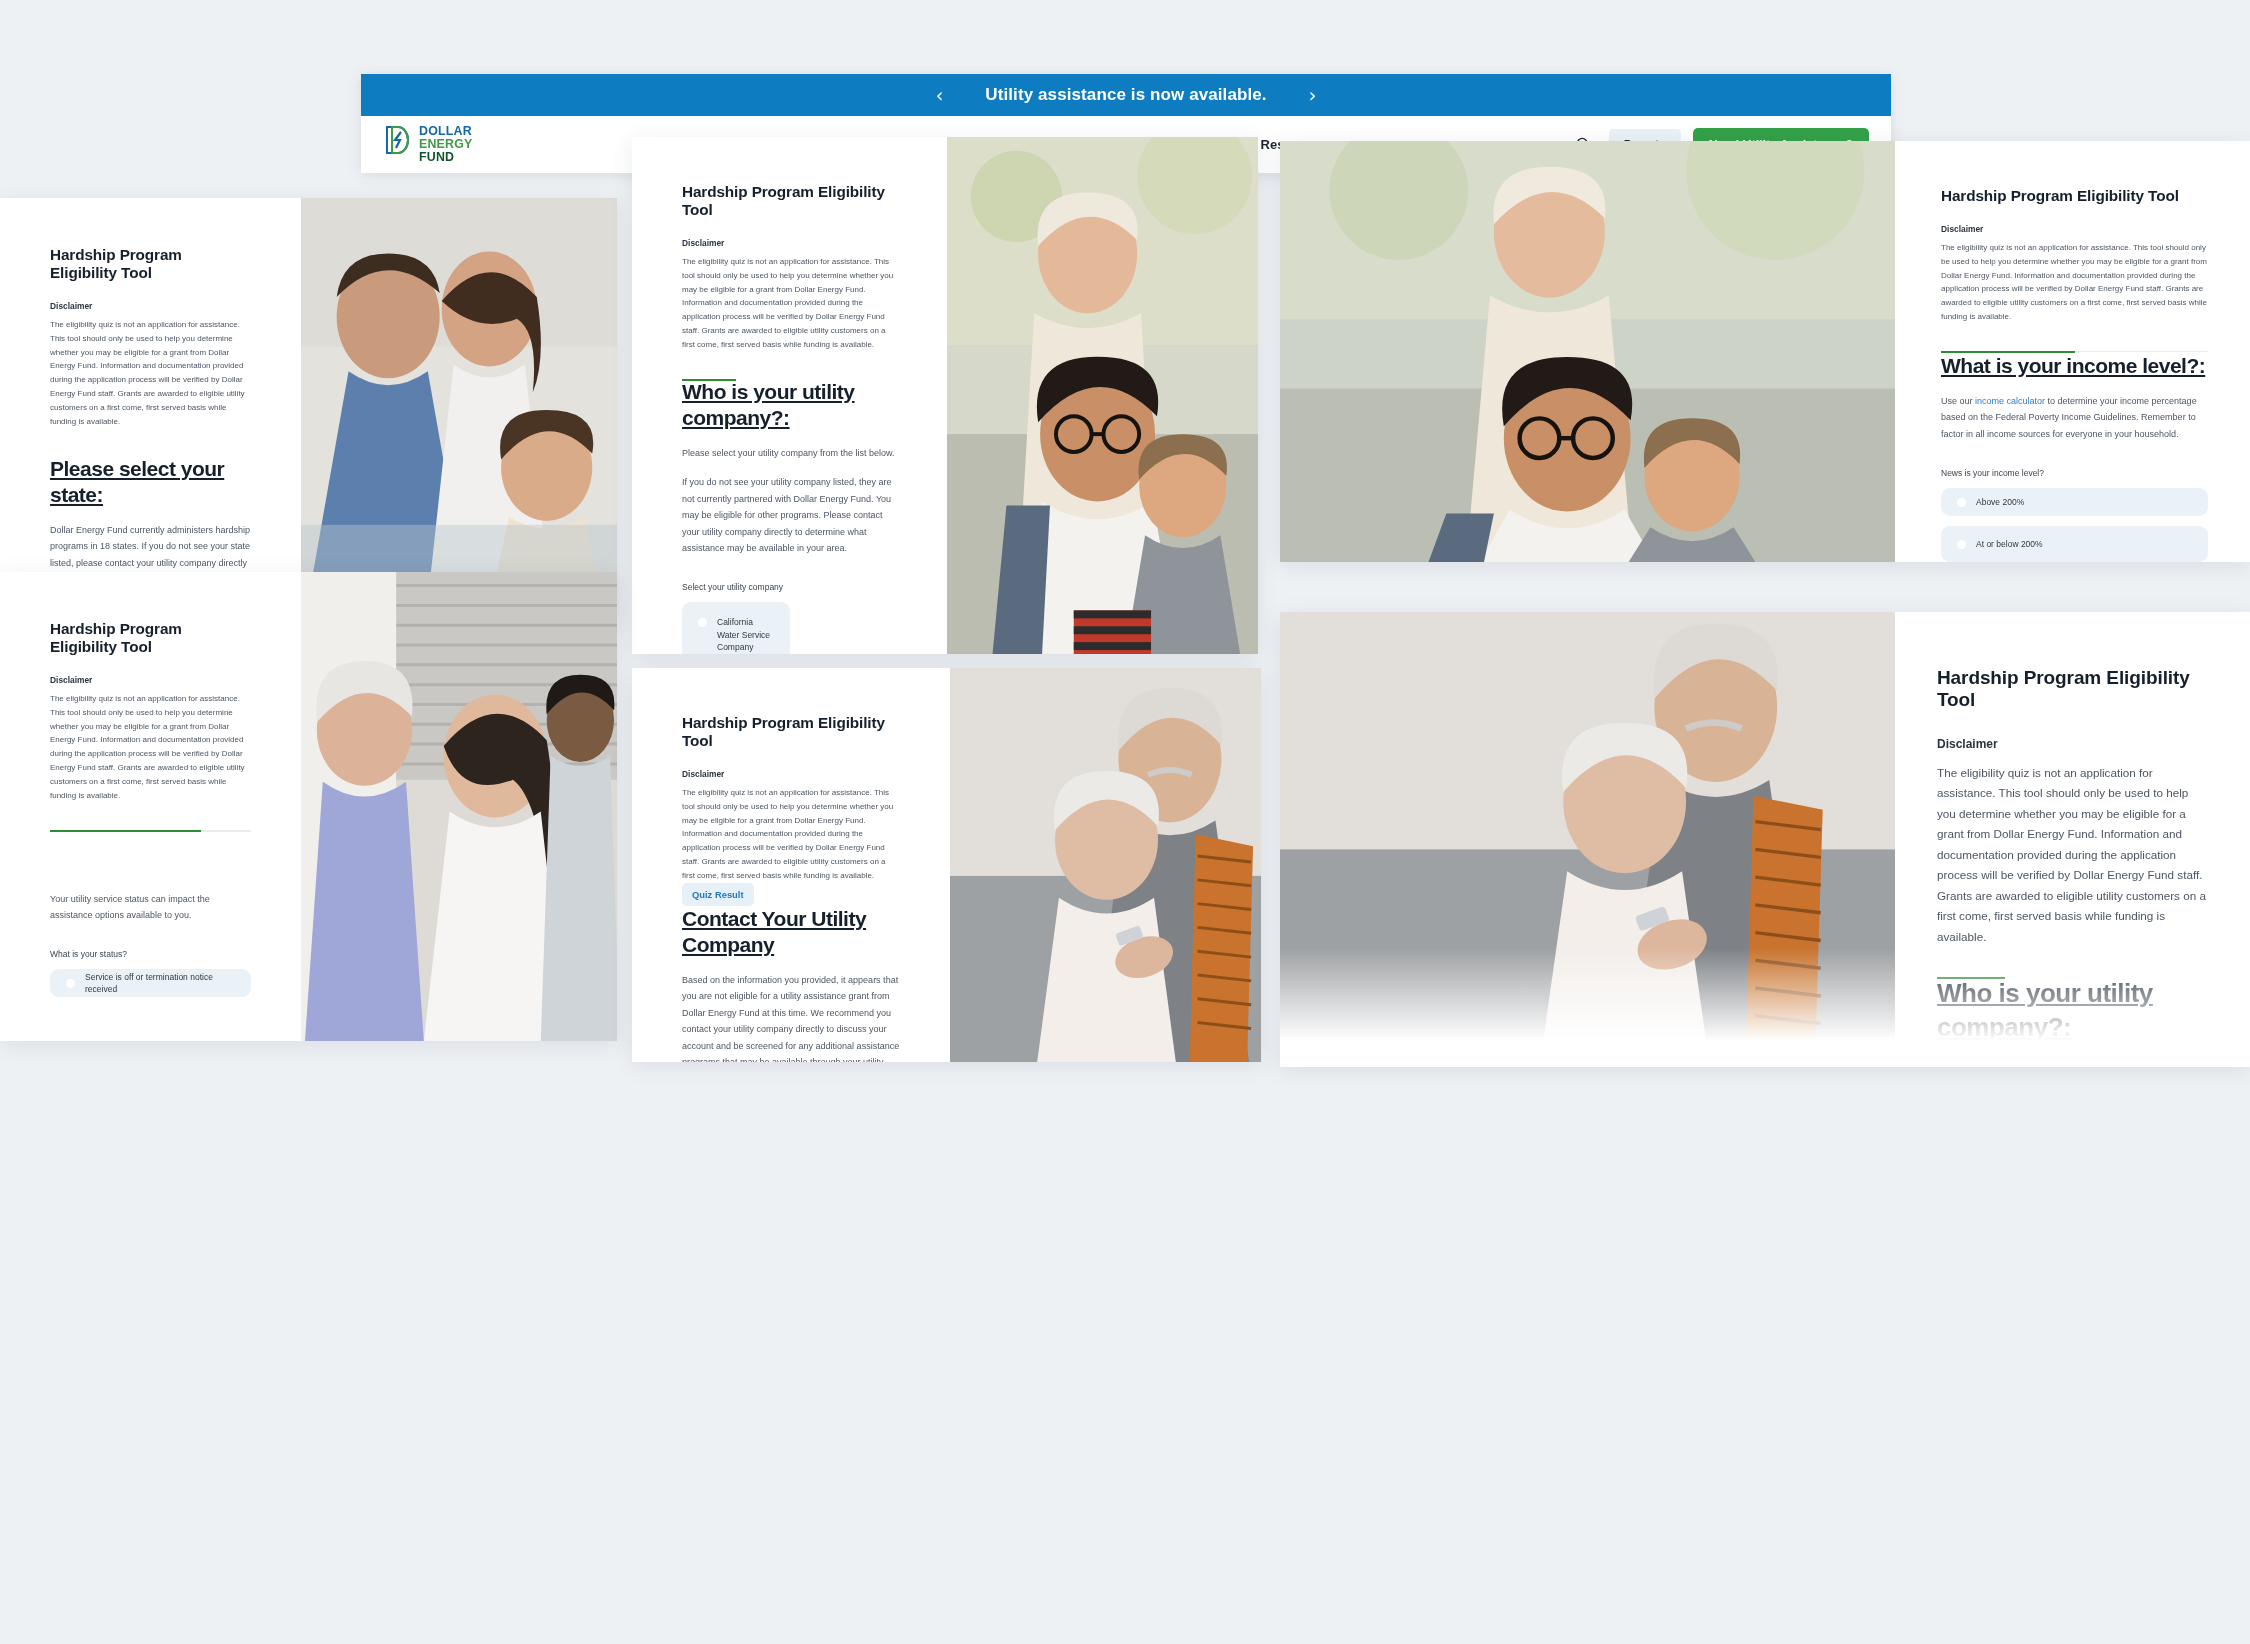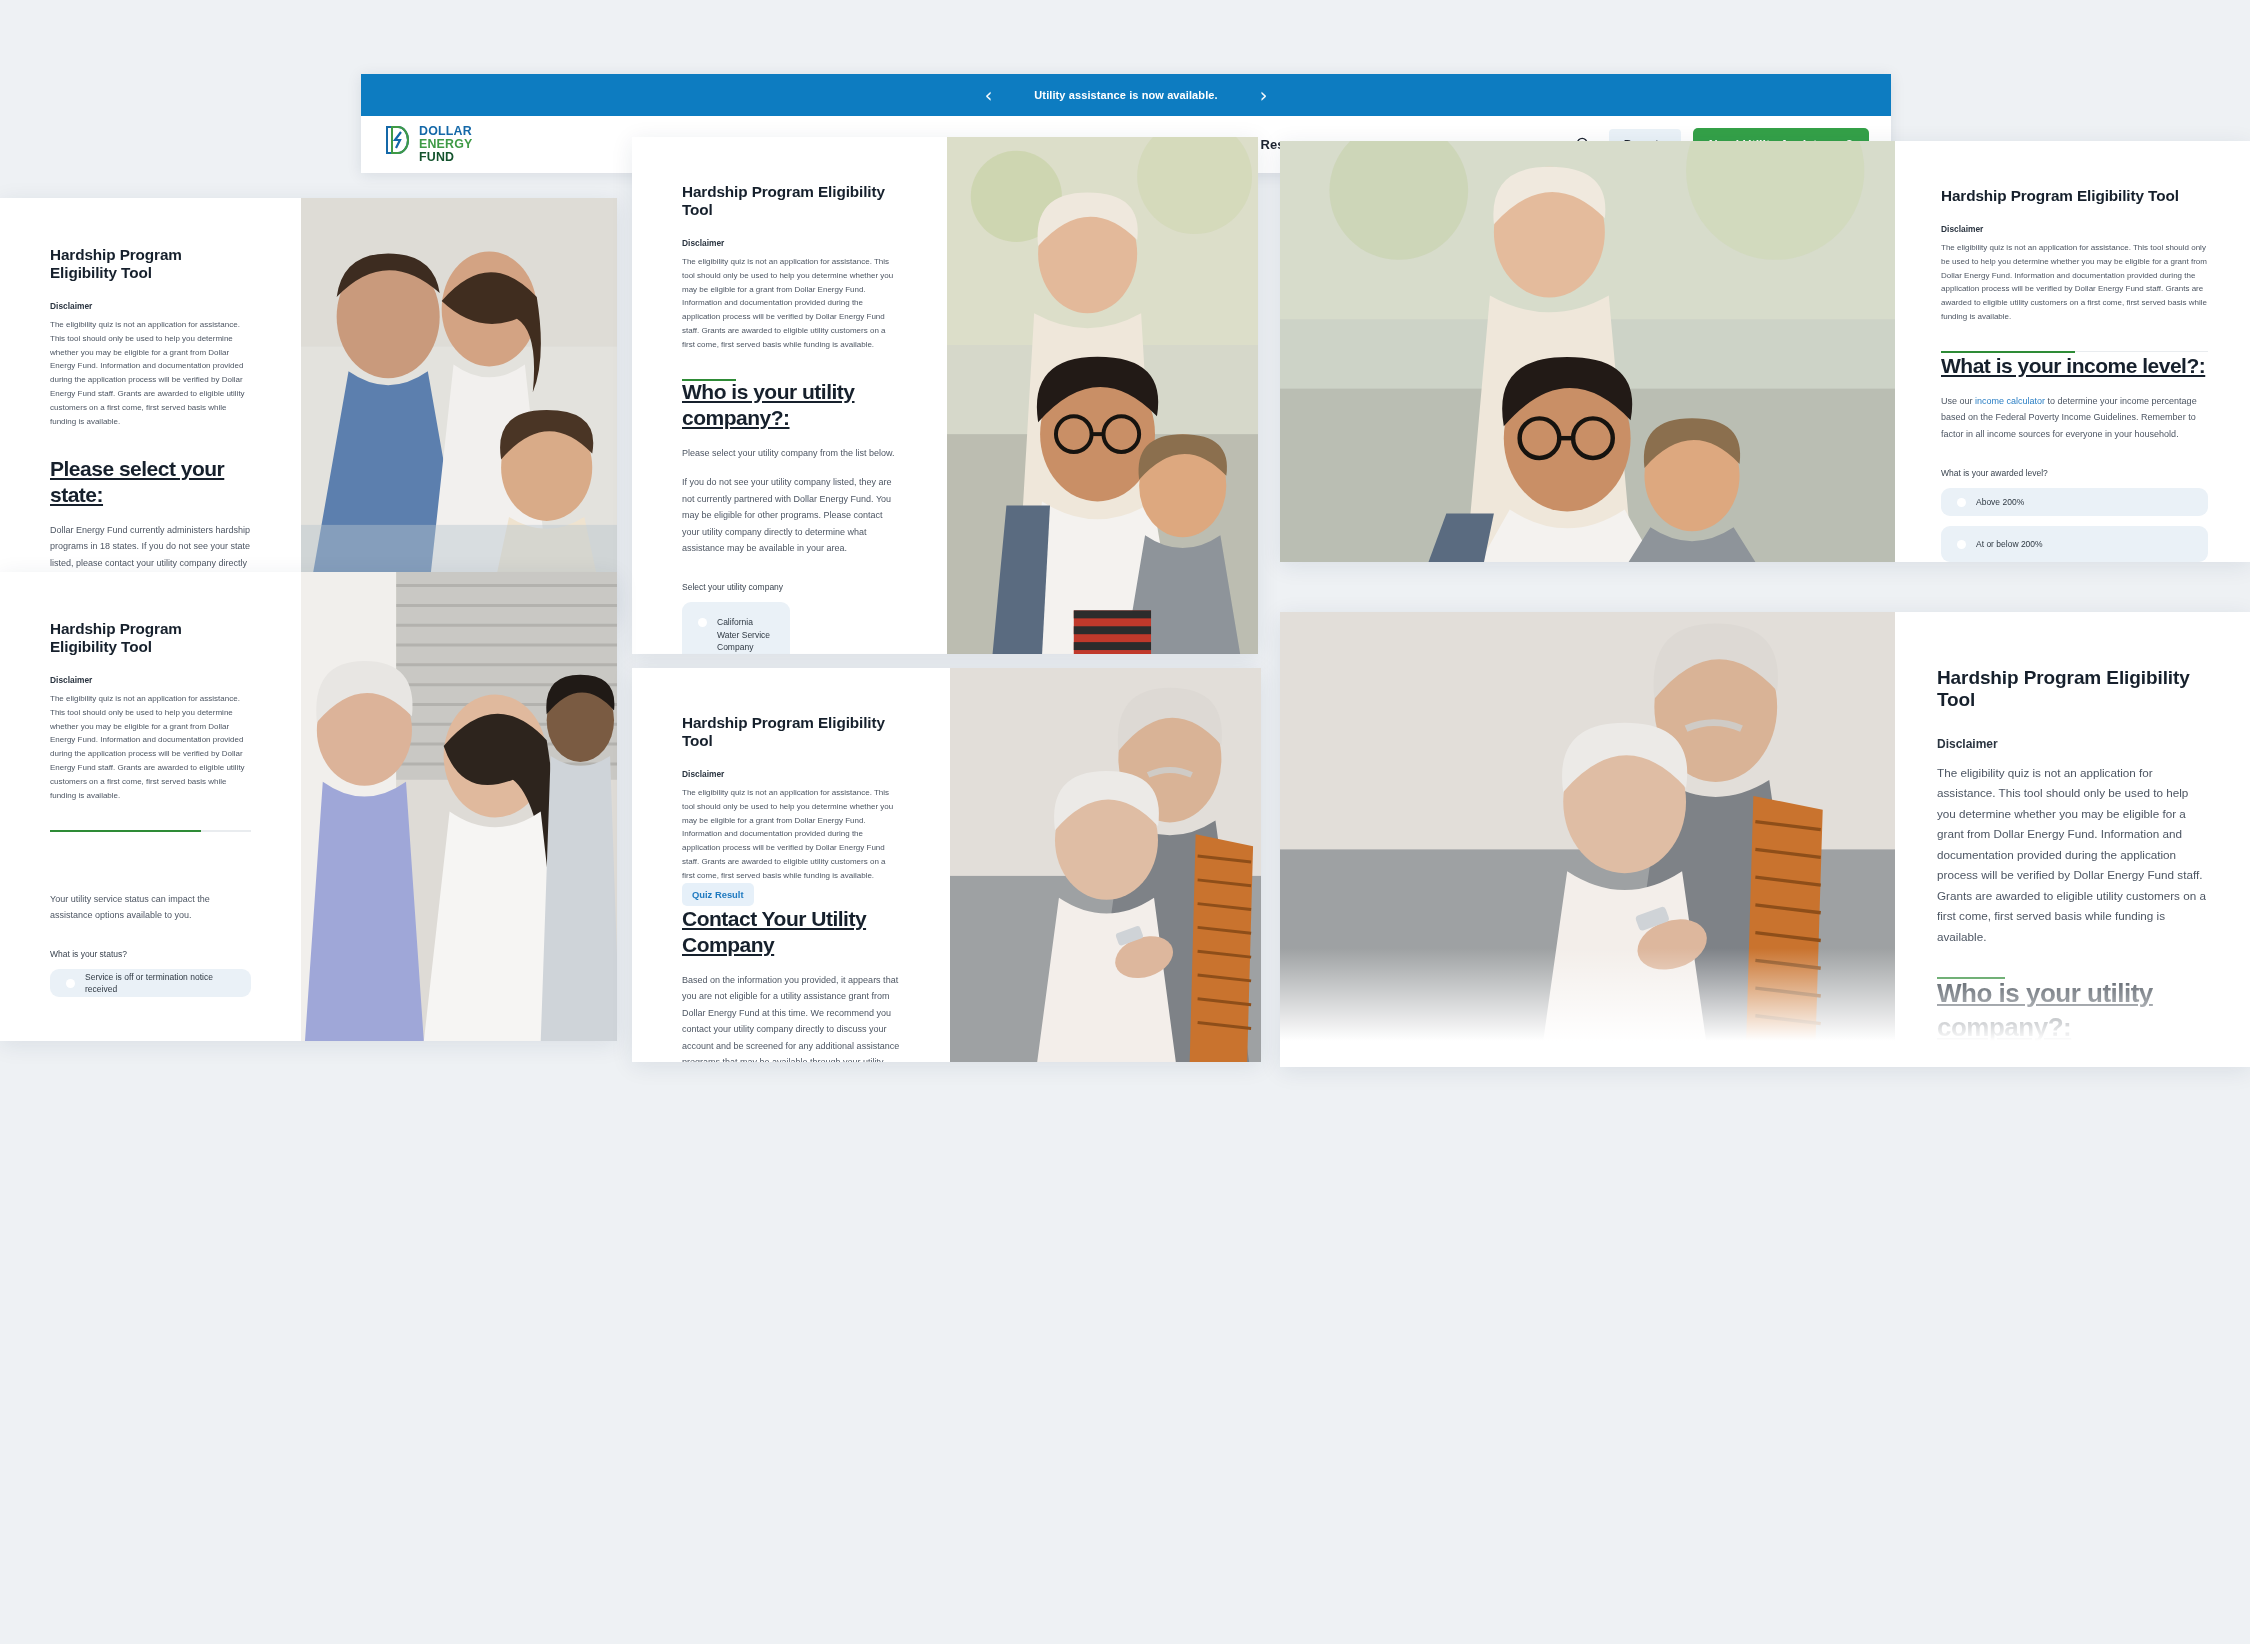--- a/index.html
+++ b/index.html
@@ -18,21 +18,21 @@
     box-shadow: 0 2px 14px rgba(20,40,70,.10);
   }
   .announce-bar {
     height: 42px; background: #0d7cc1; color: #fff;
     display: flex; align-items: center; justify-content: center; gap: 42px;
   }
   .announce-arrow {
     font-size: 19px; line-height: 1; opacity: .95; cursor: pointer;
     font-family: "DejaVu Sans", sans-serif;
   }
-  .announce-text { font-size: 11px; font-weight: bold; letter-spacing: 0.1px; }
+  .announce-text { font-size: 17px; font-weight: bold; letter-spacing: 0.1px; }
 
   .nav-bar {
     height: 57px; background: #fff; display: flex; align-items: center;
     padding: 0 22px 0 24px;
   }
   .logo { display: flex; align-items: flex-start; gap: 7px; }
   .logo-mark { width: 27px; height: 30px; flex: none; }
   .logo-text { line-height: 1.04; }
   .logo-l1 { color: #1468a8; font-size: 12.4px; font-weight: bold; letter-spacing: 0.2px; }
   .logo-l2 { color: #3f9a46; font-size: 12.4px; font-weight: bold; letter-spacing: 0.2px; }
@@ -310,21 +310,21 @@
       <div class="disc-label">Disclaimer</div>
       <div class="disc-body">The eligibility quiz is not an application for assistance. This tool should only be used to help you determine whether you may be eligible for a grant from Dollar Energy Fund. Information and documentation provided during the application process will be verified by Dollar Energy Fund staff. Grants are awarded to eligible utility customers on a first come, first served basis while funding is available.</div>
       <div class="progress-track">
         <div class="progress-fill" style="width: 50%;"></div>
       </div>
       <div style="height:42px"></div>
       <div class="q-title">What is your income level?:</div>
       <div class="q-body">
         <span>Use our </span><a href="#">income calculator</a><span> to determine your income percentage based on the Federal Poverty Income Guidelines. Remember to factor in all income sources for everyone in your household.</span>
       </div>
-      <div class="field-label">What is your awarded level?</div>
+      <div class="field-label">News is your income level?</div>
       <div class="opt-grid" style="flex-direction:column;gap:10px">
         <div class="opt" style="height:20px">
           <span class="radio"></span>
           <span class="opt-label">Above 200%</span>
         </div>
         <div class="opt" style="height:36px">
           <span class="radio"></span>
           <span class="opt-label">At or below 200%</span>
         </div>
       </div>

